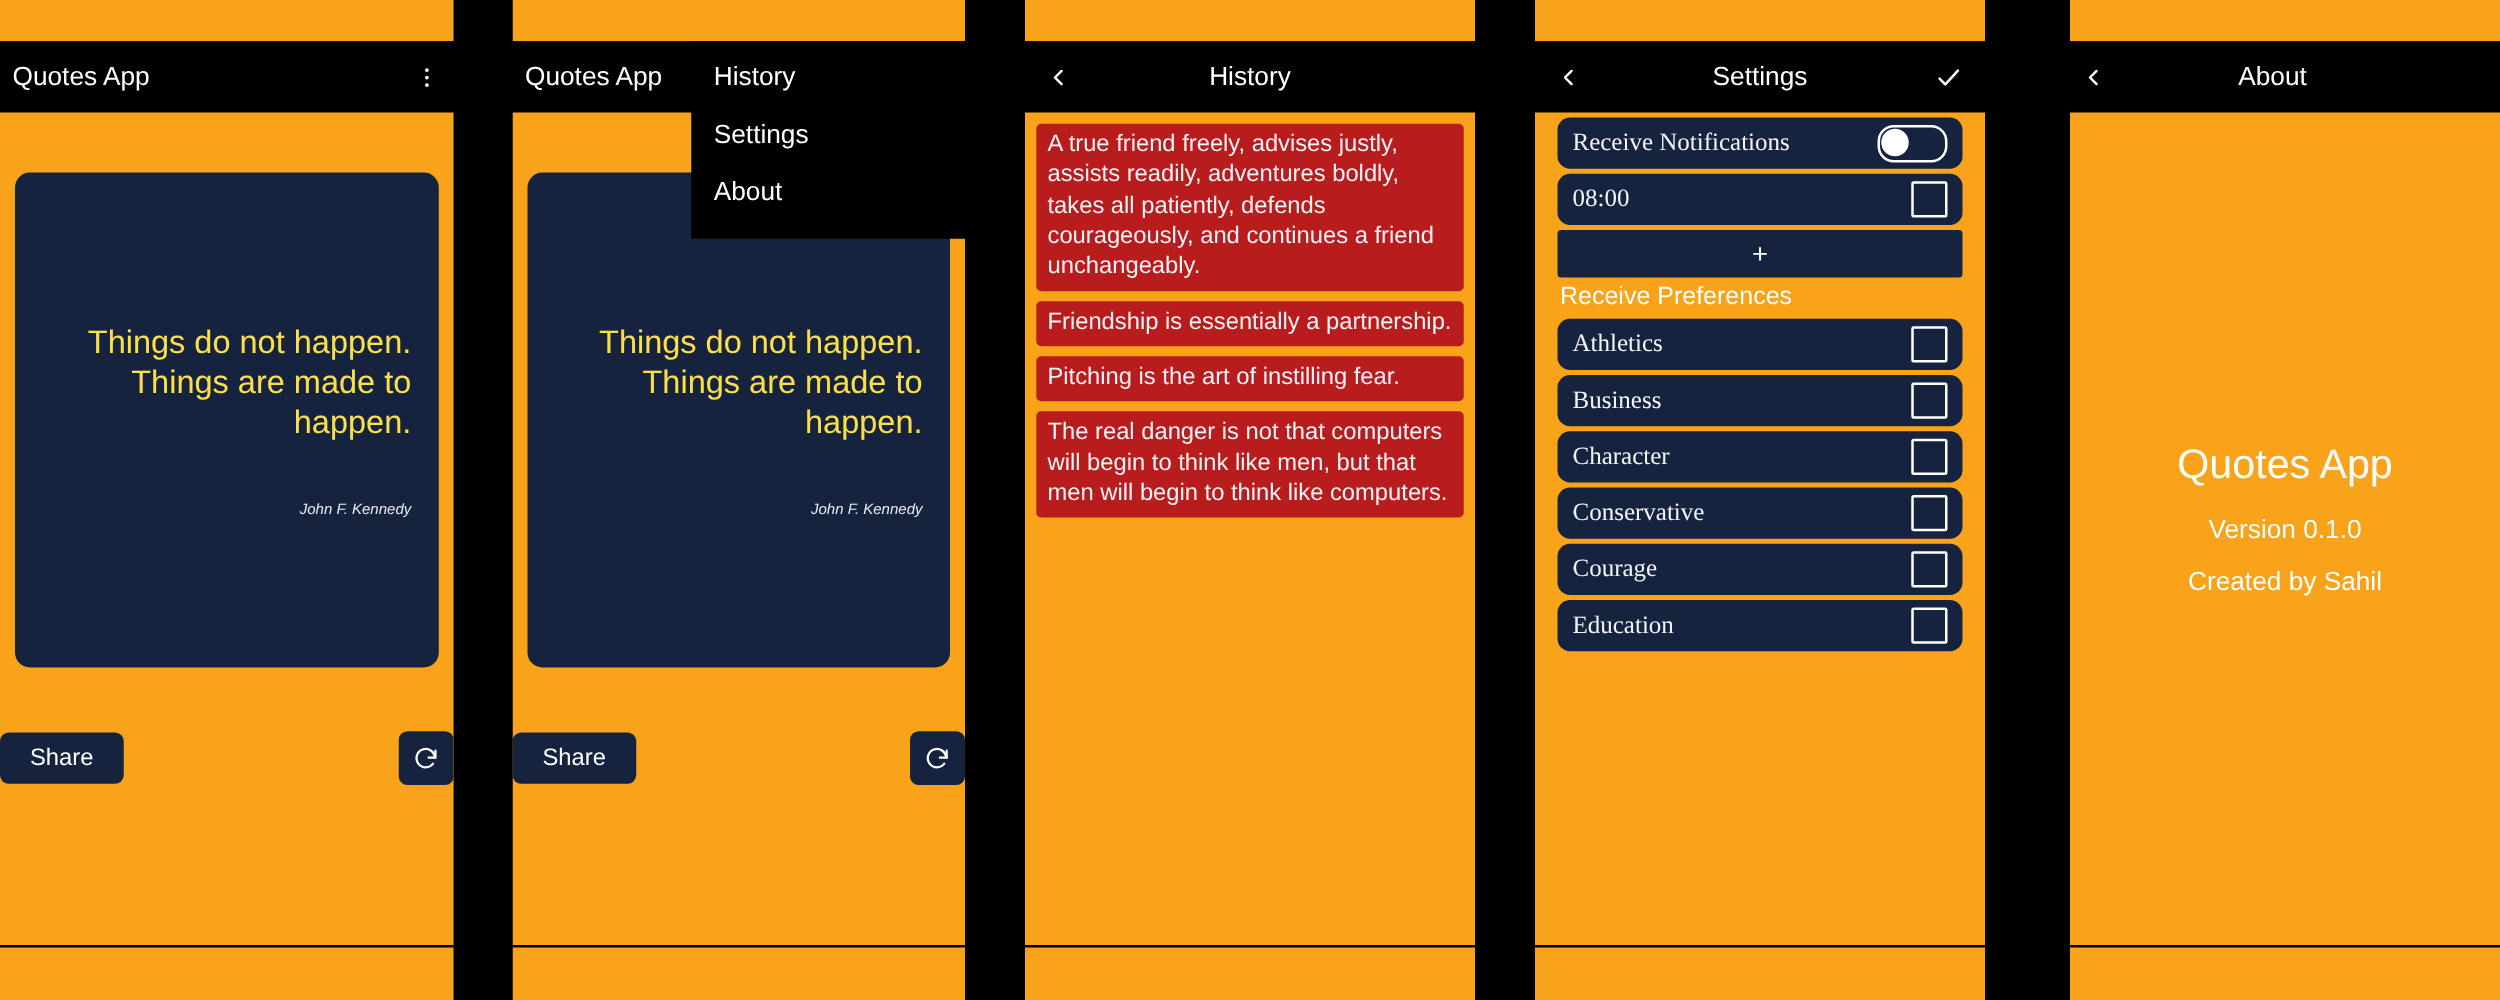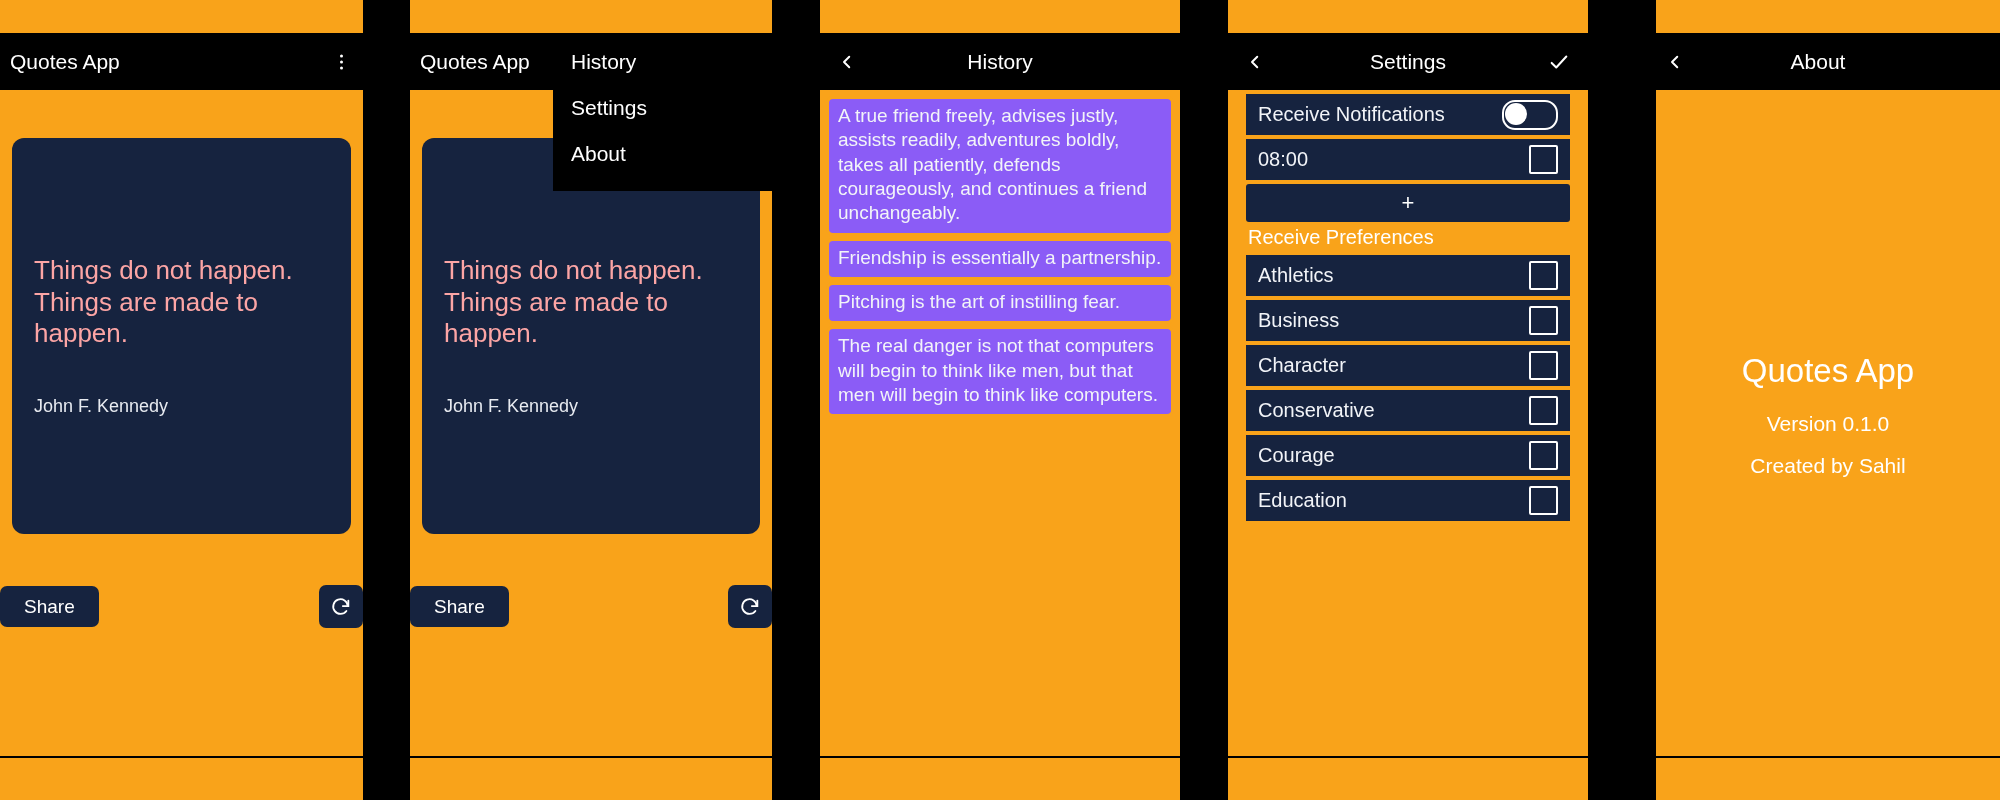--- a/index.html
+++ b/index.html
@@ -15,38 +15,38 @@
   .kebab i{display:block;width:3px;height:3px;border-radius:50%;background:#fff;}
   .chev{position:absolute;left:18px;top:50%;transform:translateY(-50%);width:18px;height:18px;}
   .chev svg{display:block;}
   .check{position:absolute;right:18px;top:50%;transform:translateY(-50%);width:22px;height:22px;}
   .body{position:absolute;left:0;top:90px;right:0;bottom:43px;background:#F9A31A;overflow:hidden;}
   .divider{position:absolute;left:0;bottom:42px;width:100%;height:2px;background:#000;}
   .strip-bot{position:absolute;left:0;bottom:0;width:100%;height:42px;background:#F9A31A;}
 
   
   .qcard{position:absolute;left:12px;right:12px;top:48px;height:396px;background:#16233F;border-radius:12px;padding:18px 22px;box-sizing:border-box;display:flex;flex-direction:column;justify-content:center;}
-  .qtext{color:#fca5a5;font-size:26px;line-height:1.22;text-align:left;}
-  .qauthor{color:#e7eaf0;font-size:18px;text-align:left;margin-top:46px;}
+  .qtext{color:#fde047;font-size:26px;line-height:1.22;text-align:right;}
+  .qauthor{color:#e7eaf0;font-size:12px;text-align:right;margin-top:46px;font-style:italic;}
   .qactions{position:absolute;left:0;right:0;top:495px;display:flex;justify-content:space-between;align-items:center;gap:12px;}
   .btn{background:#16233F;color:#fff;border:none;border-radius:7px;font-size:19px;font-family:inherit;padding:11px 24px;line-height:1;}
   .btn-icon{background:#16233F;border-radius:7px;width:44px;height:43px;display:flex;align-items:center;justify-content:center;}
 
   
   .menu{position:absolute;left:143px;top:33px;width:230px;background:#000;padding:6px 0 14px 0;z-index:5;}
   .menu-item{color:#fff;font-size:21px;padding:11px 18px;}
 
   
   .hist{position:absolute;left:6px;right:6px;top:6px;bottom:0;}
-  .hcard{background:#8b5cf6;border:3px solid #F9A31A;border-radius:7px;color:#f2f4f8;font-size:19px;line-height:1.28;padding:5px 9px 7px 9px;margin-bottom:2px;box-sizing:border-box;}
+  .hcard{background:#b91c1c;border:3px solid #F9A31A;border-radius:7px;color:#f2f4f8;font-size:19px;line-height:1.28;padding:5px 9px 7px 9px;margin-bottom:2px;box-sizing:border-box;}
 
   
   .settings{position:absolute;left:0;right:0;top:0;bottom:0;padding:4px 18px 0 18px;box-sizing:border-box;}
   .sec-title{color:#fff;font-size:20px;margin:4px 0 6px 2px;}
-  .srow{background:#16233F;border-radius:0;height:41px;display:flex;align-items:center;justify-content:space-between;padding:0 12px;margin-bottom:4px;box-sizing:border-box;}
+  .srow{background:#16233F;border-radius:10px;height:41px;display:flex;align-items:center;justify-content:space-between;padding:0 12px;margin-bottom:4px;box-sizing:border-box;font-family:Liberation Serif, serif;}
   .srow .lbl{color:#f2f4f8;font-size:20px;}
   .cbox{width:25px;height:25px;border:2px solid #fff;background:transparent;border-radius:2px;}
   .tgl{width:52px;height:26px;border-radius:13px;border:2px solid #fff;background:transparent;position:relative;}
   .tgl::after{content:"";position:absolute;left:1px;top:1px;width:22px;height:22px;border-radius:50%;background:#fff;}
   .plusrow{background:#16233F;border-radius:3px;height:38px;display:flex;align-items:center;justify-content:center;color:#fff;font-size:22px;margin-bottom:4px;}
 
   
   .about{position:absolute;left:0;right:0;top:0;bottom:0;display:flex;flex-direction:column;align-items:center;justify-content:center;}
   .about-title{color:#fff;font-size:33px;margin-bottom:22px;}
   .about-line{color:#fff;font-size:21px;margin-bottom:18px;}

